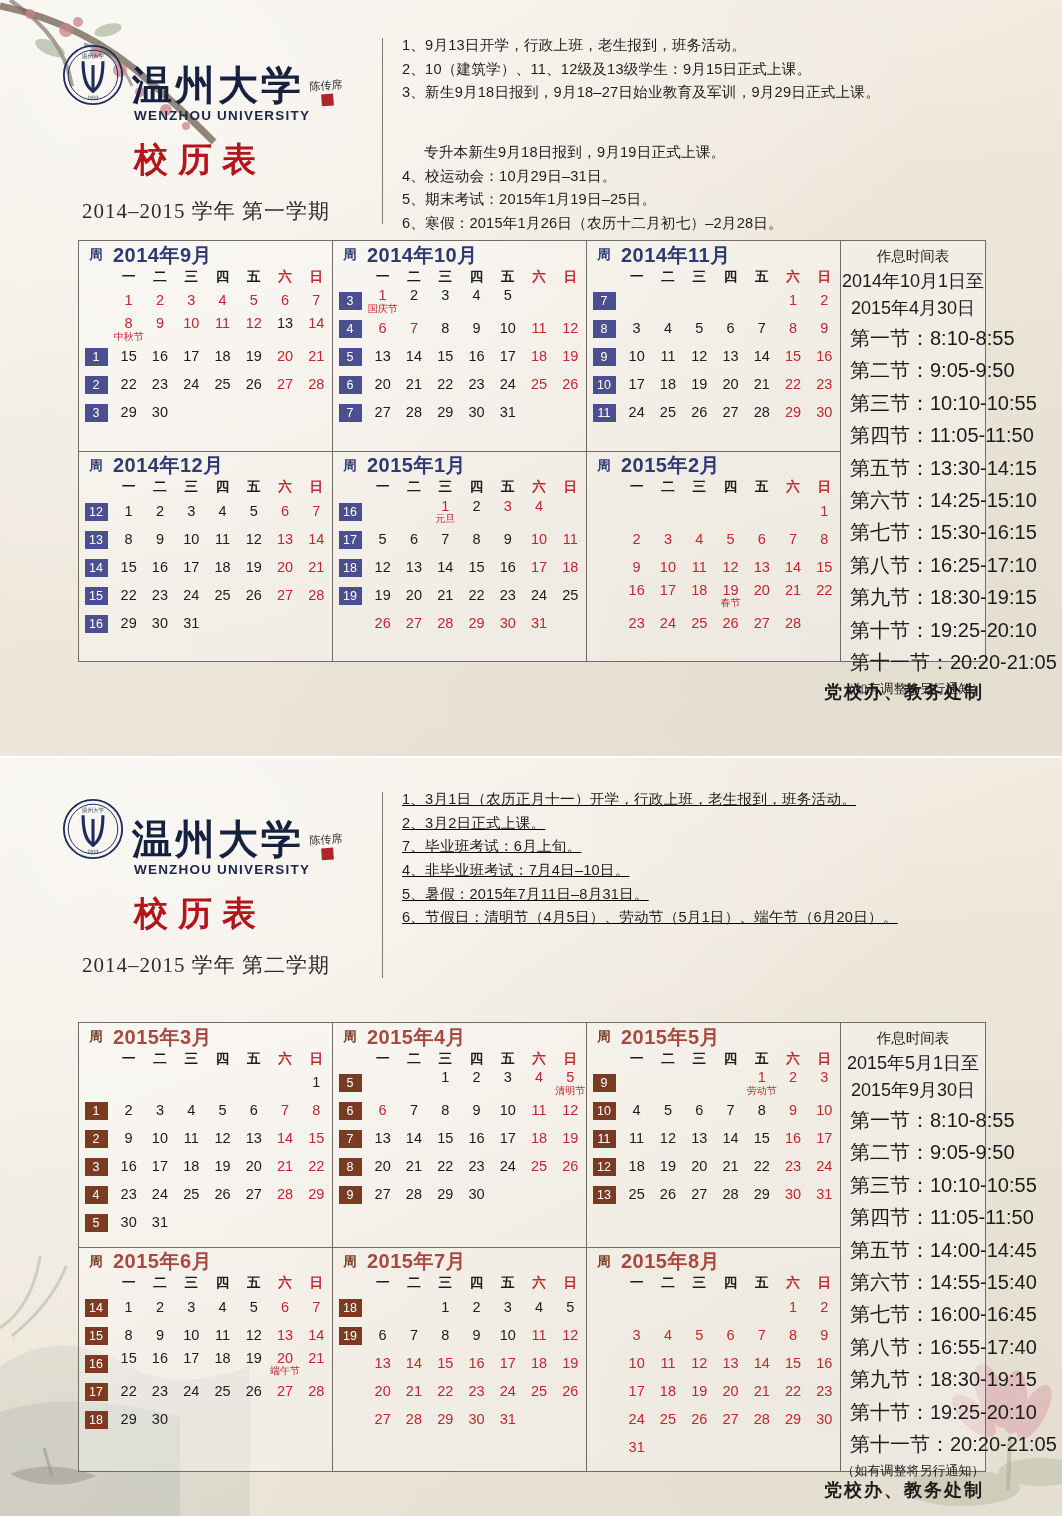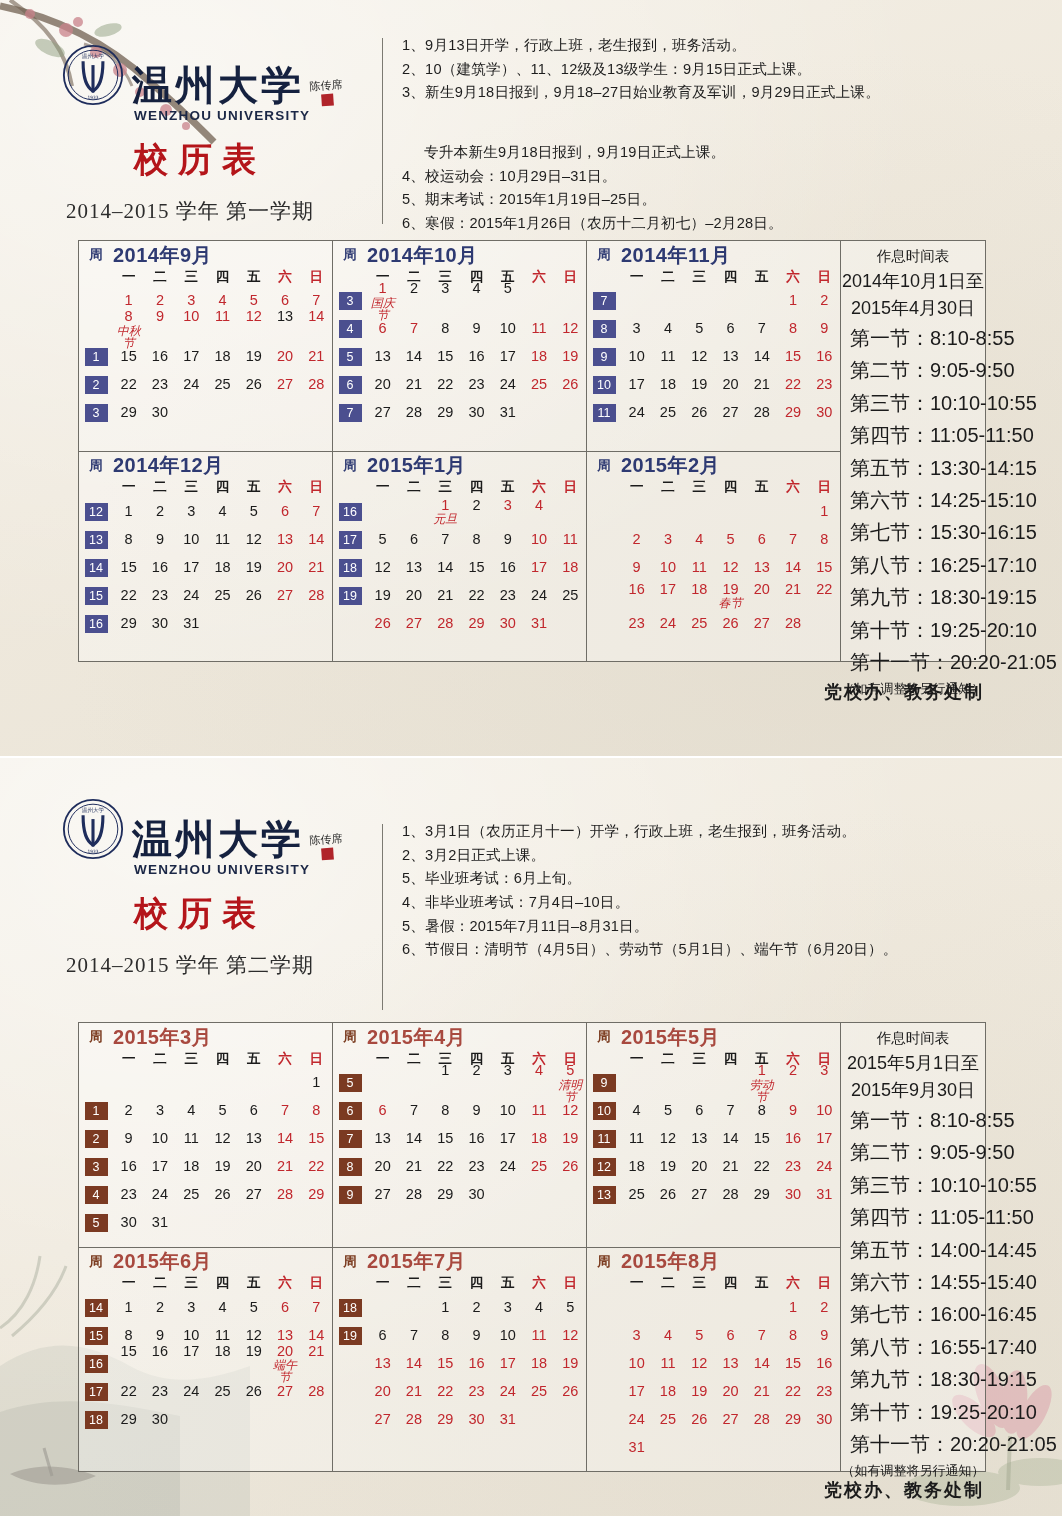--- a/index.html
+++ b/index.html
@@ -65,21 +65,21 @@
     margin-left:72px; margin-top:2px;
     font-size:13.5px; letter-spacing:1.2px; color:#1b2746; font-weight:bold;
   }
   .cal-title {
     margin-left:72px; margin-top:14px;
     font-family:"Liberation Serif", serif;
     font-size:34px; font-weight:bold; color:#b4151a;
     letter-spacing:10px;
   }
   .term-line {
-    margin-top:14px; margin-left:4px;
+    margin-top:14px; margin-left:20px;
     font-family:"Liberation Serif", serif;
     font-size:21px; color:#2c2c2c; letter-spacing:1px;
   }
 
   .notes {
     position:absolute; left:402px; top:34px; width:630px;
   }
   .notes .divider {
     position:absolute; left:-20px; top:4px; width:1px; height:186px;
     background:#7c7a72;
@@ -139,22 +139,22 @@
     padding:0 2px;
   }
   .p2 .wnum span { background:#7b3a22; }
   .days { flex:1; display:flex; }
   .day {
     flex:1; text-align:center; font-size:14.5px; color:#1b1b1b;
     position:relative; line-height:1.1;
   }
   .day.red { color:#c1272d; }
   .day .fest {
-    display:block; font-size:12px; color:#c1272d; letter-spacing:0;
-    line-height:1; margin-top:0px;font-style:italic;
+    display:block; font-size:10px; color:#c1272d; letter-spacing:0;
+    line-height:1; margin-top:0px;
   }
 
   
   .sched {
     width:145px; border-left:1px solid #6f6d66;
     padding:6px 0 0 0;
     box-sizing:border-box;
   }
   .sched .s-title {
     text-align:center; font-size:14.5px; color:#1b1b1b; margin-bottom:2px;
@@ -825,25 +825,25 @@
         <div class="sig">
           <span>陈传席</span>
           <span class="stamp"></span>
         </div>
       </div>
       <div class="en-name">WENZHOU UNIVERSITY</div>
       <div class="cal-title">校历表</div>
       <div class="term-line">2014–2015 学年 第二学期</div>
     </div>
 
-    <div class="notes" style="top:62px;">
+    <div class="notes" style="top:30px;text-decoration:underline;">
       <div class="divider"></div>
       <div class="note">1、3月1日（农历正月十一）开学，行政上班，老生报到，班务活动。</div>
       <div class="note">2、3月2日正式上课。</div>
-      <div class="note">5、毕业班考试：6月上旬。</div>
+      <div class="note">7、毕业班考试：6月上旬。</div>
       <div class="note">4、非毕业班考试：7月4日–10日。</div>
       <div class="note">5、暑假：2015年7月11日–8月31日。</div>
       <div class="note">6、节假日：清明节（4月5日）、劳动节（5月1日）、端午节（6月20日）。</div>
     </div>
   </div>
 
   <div class="cal-wrap p2" style="top:264px;height:448px;">
     <div class="cal-grid">
       <div class="months-col">
         <div class="half">

